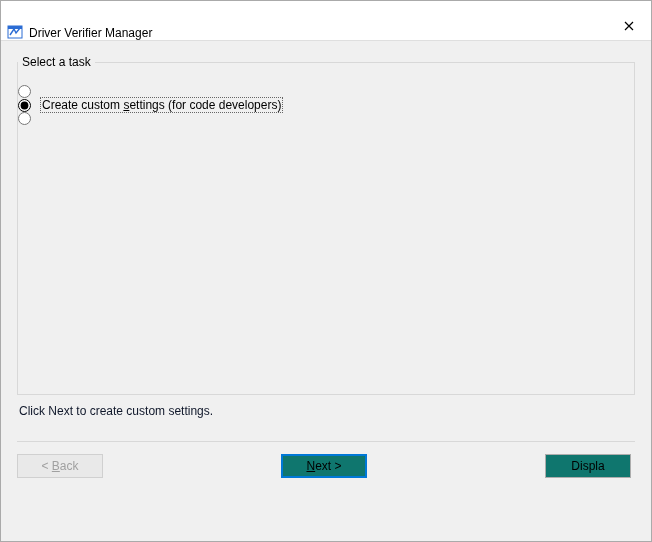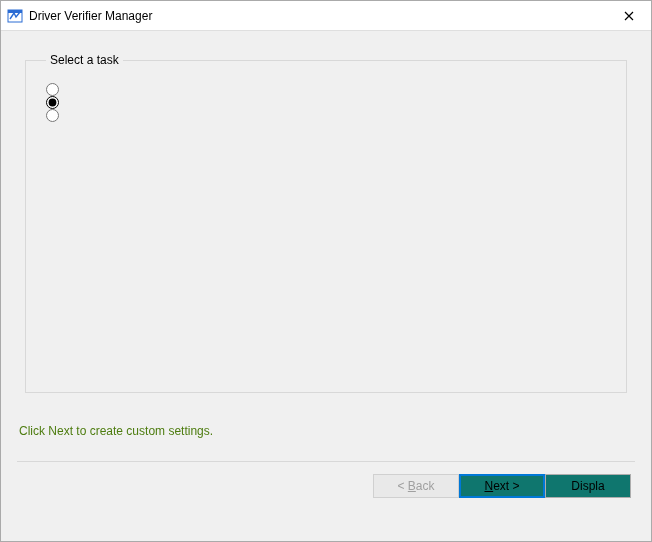--- a/index.html
+++ b/index.html
@@ -14,23 +14,23 @@
   }
   .window {
     width: 652px;
     height: 542px;
     border: 1px solid #aaaaaa;
     background: #ffffff;
     display: flex;
     flex-direction: column;
   }
   .titlebar {
-    height: 30px;
+    height: 40px;
     display: flex;
-    align-items: center;
+    align-items: flex-end;
     padding: 0 0 0 6px;
     background: #ffffff;
     border-bottom: 1px solid #dfdfdf;
   }
   .titlebar .app-icon {
     width: 16px;
     height: 16px;
     margin-right: 6px;
     display: inline-flex;
   }
@@ -49,22 +49,22 @@
   }
   .client {
     flex: 1;
     background: #f0f0f0;
     padding: 14px 16px 0 16px;
     display: flex;
     flex-direction: column;
   }
   fieldset.group {
     border: 1px solid #d8d8d8;
-    margin: 8px;
-    padding: 10px 14px 22px 20px;
+    margin: 0;
+    padding: 10px 14px 22px 0;
     height: 340px;
     position: relative;
   }
   fieldset.group legend {
     font-size: 12px;
     color: #000;
     padding: 0 4px;
   }
   .radio-list {
     display: flex;
@@ -89,32 +89,32 @@
     color: #000;
     cursor: default;
   }
   .radio-row label .accel { text-decoration: underline; }
   .radio-row.selected label {
     outline: 1px dotted #666;
     outline-offset: 0px;
     padding: 0 1px;
   }
   .desc {
-    margin: 20px 2px 0 2px;
+    margin: 6px 2px 0 2px;
     line-height: 1.7;
-    color: #4d7c0f;
+    color: #0f172a;
   }
   .button-sep {
     border: none;
     border-top: 1px solid #d8d8d8;
     margin: 20px 0 0 0;
   }
   .button-row {
     display: flex;
-    justify-content: flex-end;
+    justify-content: space-between;
     gap: 0;
     padding: 12px 4px 14px 0;
   }
   button.win {
     min-width: 86px;
     height: 24px;
     font-family: inherit;
     font-size: 12px;
     background: #0f766e;
     border: 1px solid #adadad;
@@ -161,20 +161,21 @@
       <legend>Select a task</legend>
 
       <div class="radio-list">
 
         <div class="radio-row">
           <input type="radio" name="task" style="">
         </div>
 
         <div class="radio-row selected">
           <input type="radio" name="task" checked="" style="">
+          <label><span>Create custom </span><span class="accel">s</span><span>ettings (for code developers)</span></label>
         </div>
 
 
 
         <div class="radio-row">
           <input type="radio" name="task" style="">
         </div>
 
       </div>
     </fieldset>

